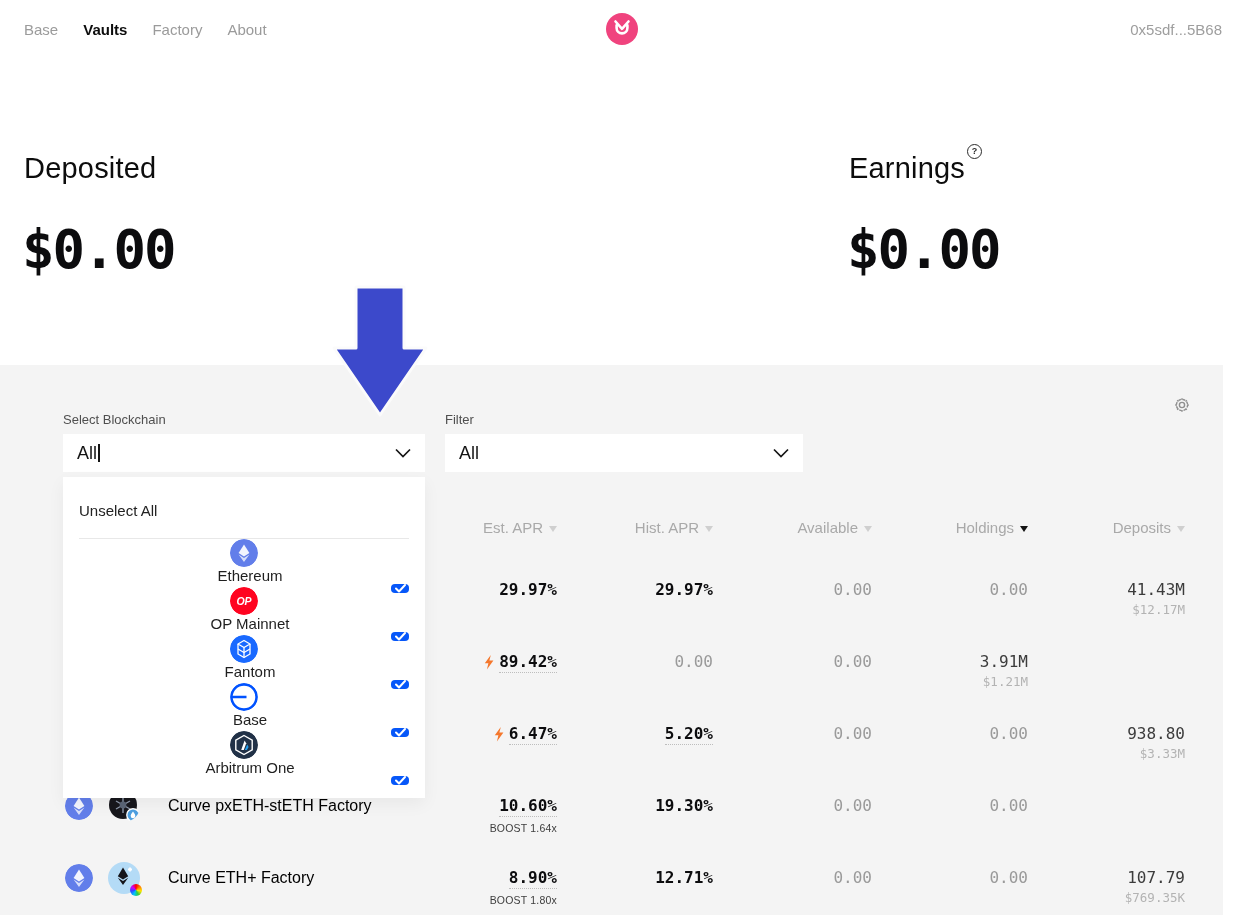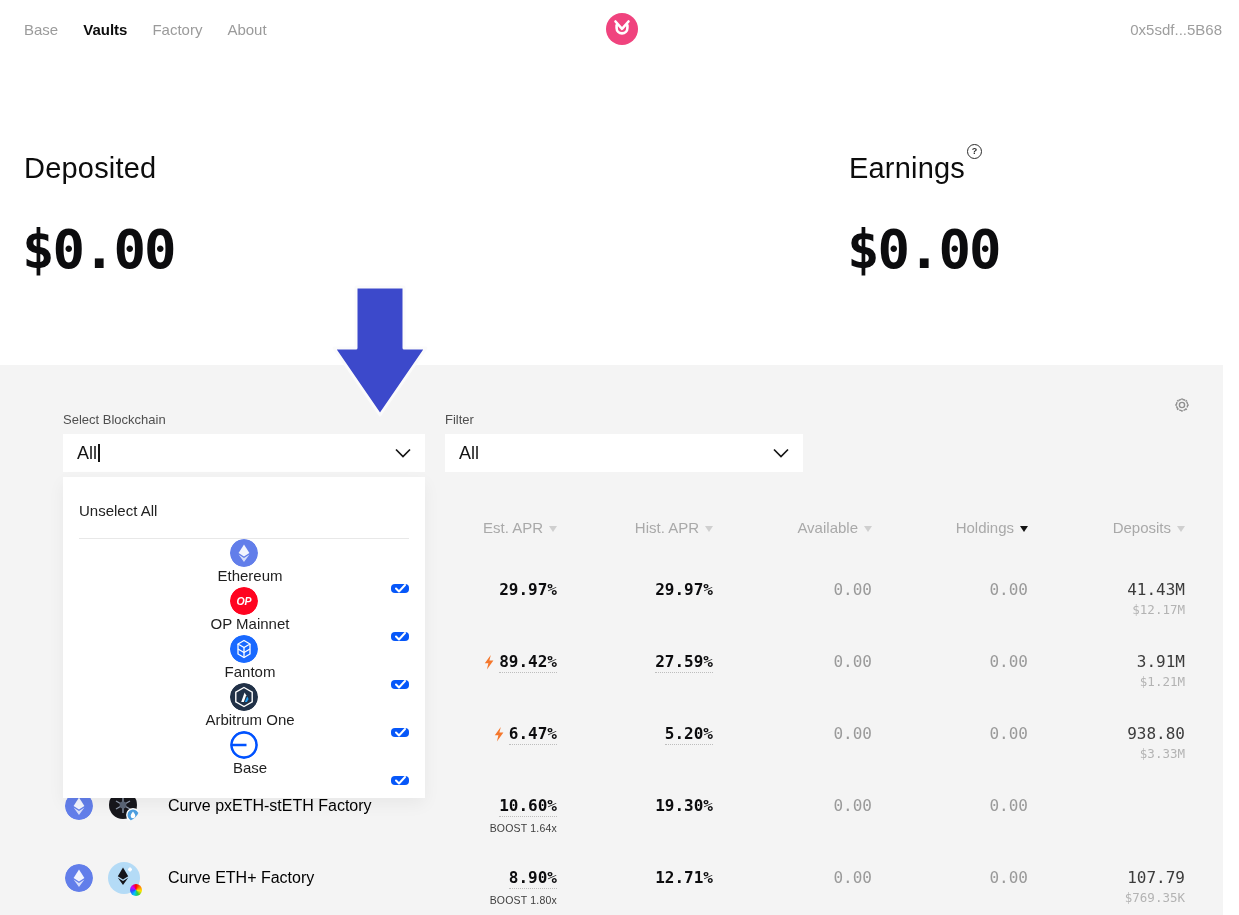--- a/index.html
+++ b/index.html
@@ -182,25 +182,20 @@
     <div class="grid row">
       <div class="cell name-cell"></div>
       <div class="cell">
           <div class="main bold">
             <svg class="bolt" width="10" height="15" viewBox="0 0 10 15">
               <path d="M6.8,0 L0.8,8.2 H4.4 L2.9,14.6 L9.4,5.6 H5.4 Z" fill="#F4772C"></path>
             </svg>
             <span class="u">89.42%</span>
           </div>
         </div>
-      <div class="cell">
-          <div class="main bold">
-            <span class="u">27.59%</span>
-          </div>
-        </div>
       <div class="cell muted">0.00</div>
       <div class="cell muted">0.00</div>
       <div class="cell">
           <div class="main dep-main">
             <span>3.91M</span>
           </div>
           <div class="sub">$1.21M</div>
         </div>
     </div>
 
@@ -345,40 +340,40 @@
       <span class="chain-name">Fantom</span>
       <span class="chk">
           <svg width="11" height="9" viewBox="0 0 11 9">
             <polyline points="1,4.5 4,7.5 10,1" fill="none" stroke="#fff" stroke-width="2" stroke-linecap="round" stroke-linejoin="round"></polyline>
           </svg>
         </span>
     </div>
 
     <div class="dd-item">
       <svg class="badge" viewBox="0 0 28 28">
+          <circle cx="14" cy="14" r="12.6" fill="#fff" stroke="#0052FF" stroke-width="2.6"></circle>
+          <line x1="2" y1="14" x2="16.5" y2="14" stroke="#0052FF" stroke-width="2.6"></line>
+        </svg>
+      <span class="chain-name">Base</span>
+      <span class="chk">
+          <svg width="11" height="9" viewBox="0 0 11 9">
+            <polyline points="1,4.5 4,7.5 10,1" fill="none" stroke="#fff" stroke-width="2" stroke-linecap="round" stroke-linejoin="round"></polyline>
+          </svg>
+        </span>
+    </div>
+
+    <div class="dd-item">
+      <svg class="badge" viewBox="0 0 28 28">
           <circle cx="14" cy="14" r="14" fill="#213147"></circle>
           <polygon points="14,4.5 22.2,9.2 22.2,18.8 14,23.5 5.8,18.8 5.8,9.2" fill="none" stroke="#fff" stroke-width="1.4"></polygon>
           <path d="M11.2 19 L14.6 9.5 L16.2 12.3 L13.8 19 Z" fill="#fff"></path>
           <path d="M14.8 19 L17.2 13.5 L18.6 16 L16.9 19 Z" fill="#24A0F0"></path>
         </svg>
       <span class="chain-name">Arbitrum One</span>
       <span class="chk">
           <svg width="11" height="9" viewBox="0 0 11 9">
             <polyline points="1,4.5 4,7.5 10,1" fill="none" stroke="#fff" stroke-width="2" stroke-linecap="round" stroke-linejoin="round"></polyline>
           </svg>
         </span>
     </div>
-
-    <div class="dd-item">
-      <svg class="badge" viewBox="0 0 28 28">
-          <circle cx="14" cy="14" r="12.6" fill="#fff" stroke="#0052FF" stroke-width="2.6"></circle>
-          <line x1="2" y1="14" x2="16.5" y2="14" stroke="#0052FF" stroke-width="2.6"></line>
-        </svg>
-      <span class="chain-name">Base</span>
-      <span class="chk">
-          <svg width="11" height="9" viewBox="0 0 11 9">
-            <polyline points="1,4.5 4,7.5 10,1" fill="none" stroke="#fff" stroke-width="2" stroke-linecap="round" stroke-linejoin="round"></polyline>
-          </svg>
-        </span>
-    </div>
   </div>
 
 </div>
 
 </body></html>

